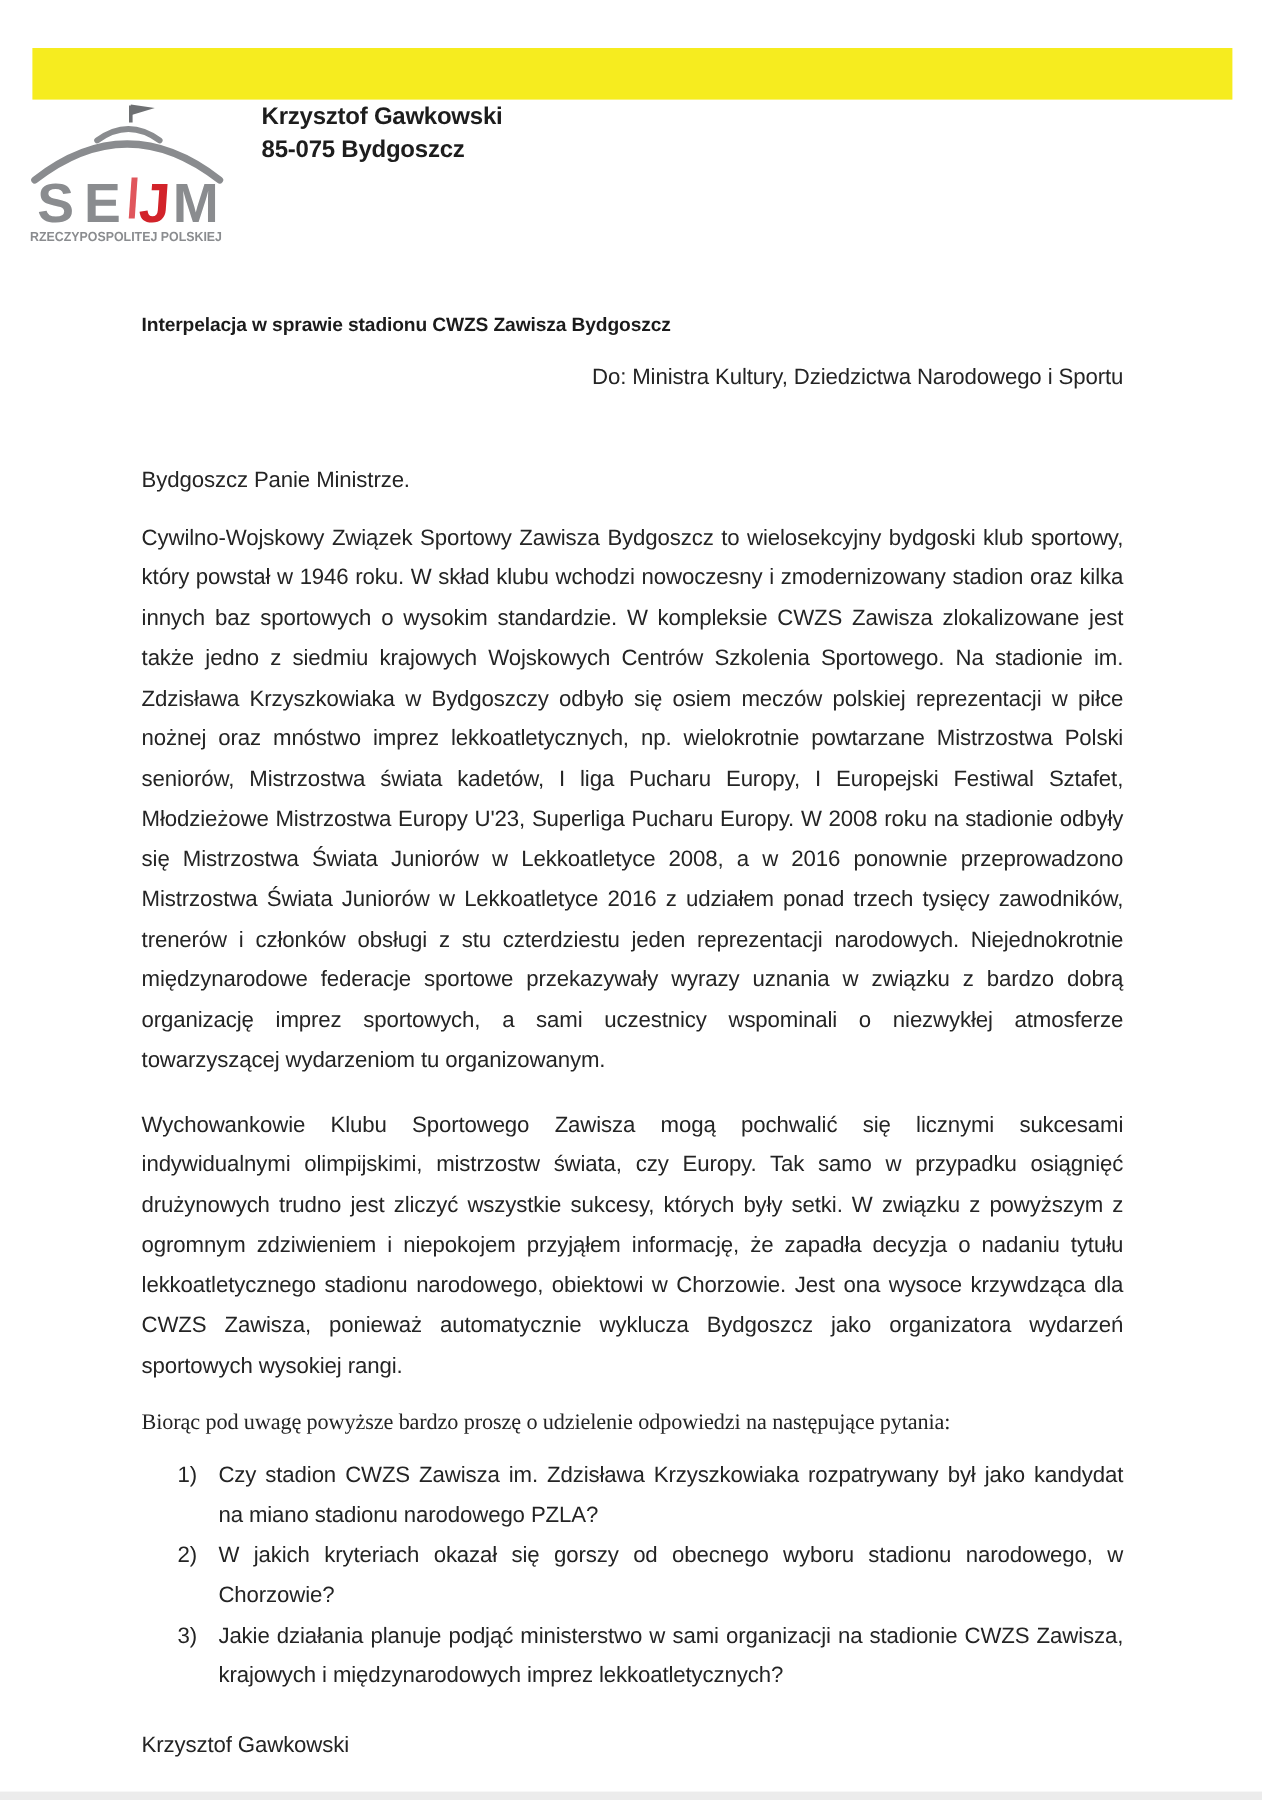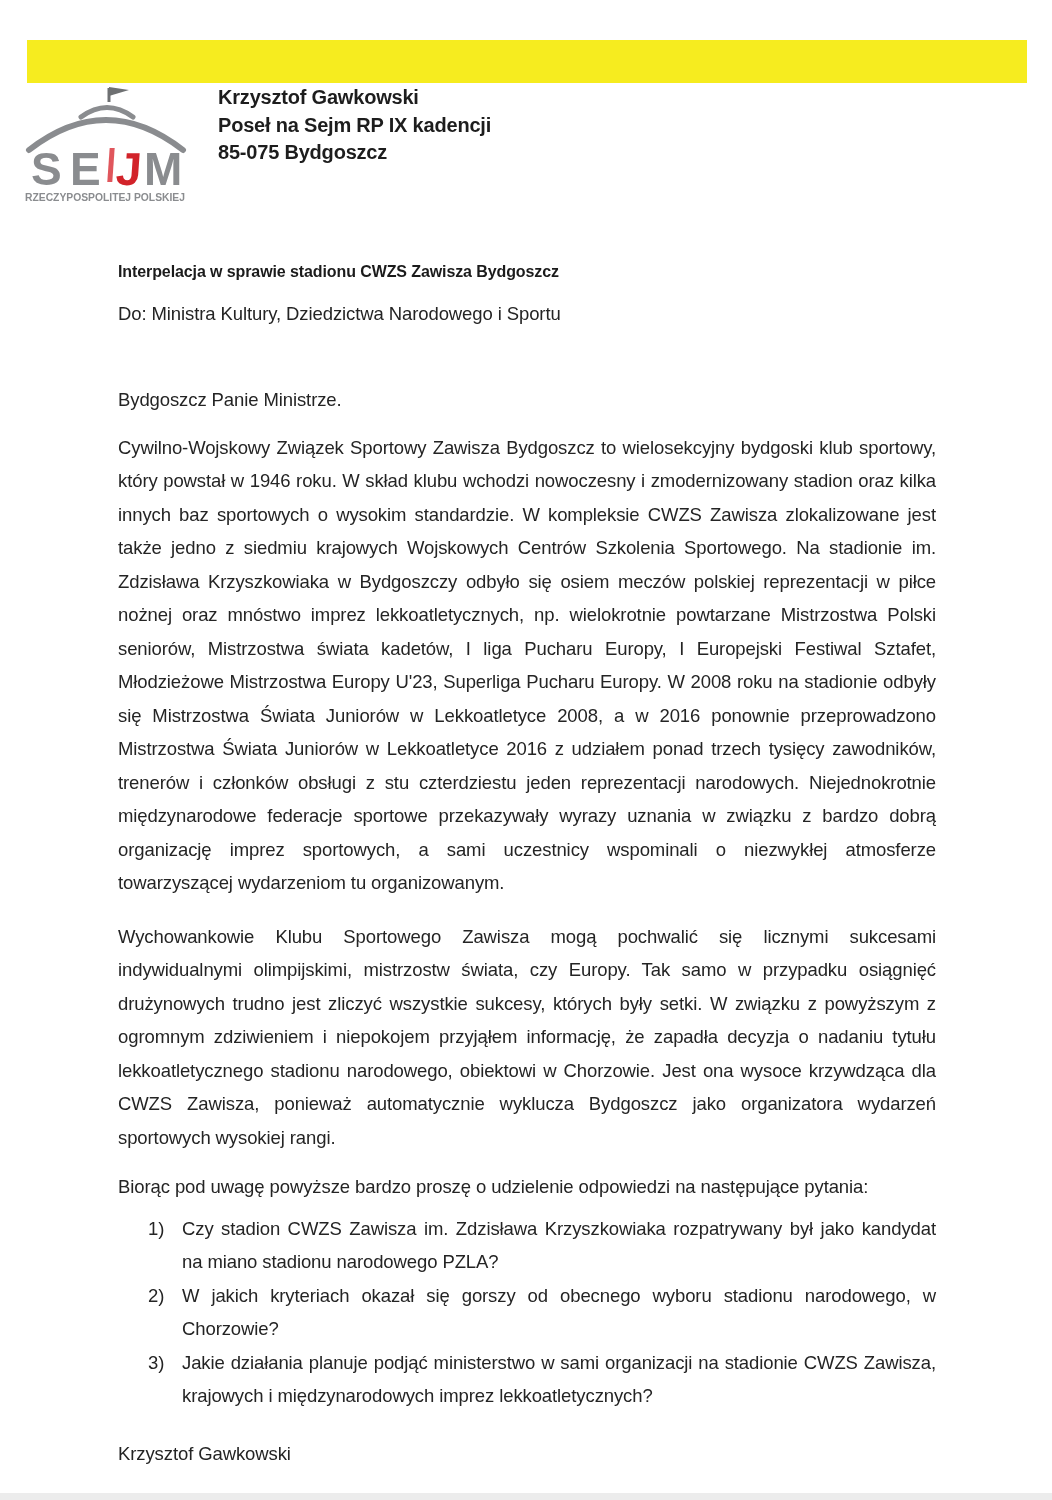--- a/index.html
+++ b/index.html
@@ -50,25 +50,25 @@
     letter-spacing: -0.1px;
     color: #242424;
   }
   .doc-title {
     font-size: 16px;
     font-weight: bold;
     line-height: 27px;
     margin: 0 0 15px 0;
     color: #1b1b1b;
   }
-  .recipient { margin: 0 0 56px 0; line-height: 27px; }
+  .recipient { margin: 0 0 56px 0; line-height: 27px; text-align: right; }
   .salutation { margin: 0 0 14px 0; }
   .body-par { margin: 0 0 20px 0; text-align: justify; }
   .body-par.last { margin-bottom: 16px; }
-  .list-intro { margin: 0 0 8px 0; }
+  .list-intro { margin: 0 0 8px 0; font-family: Liberation Serif, serif; }
 
   .question-list { margin: 0 0 24px 0; padding: 0; }
   .question-row { display: flex; align-items: flex-start; padding-left: 30px; }
   .q-num { flex: 0 0 34px; }
   .q-text { flex: 1 1 auto; text-align: justify; }
 
   .closing { margin: 0; line-height: 33px; }
 
   
   .bottom-strip {
@@ -102,21 +102,20 @@
         <text x="99" y="99" font-size="46" font-weight="bold" fill="#d2232a">J</text>
       </g>
       <text x="121" y="99" font-size="46" font-weight="bold" fill="#8a8c8f">M</text>
 
       <text x="2" y="115" font-size="11" font-weight="bold" fill="#8a8c8f" textLength="160" lengthAdjust="spacingAndGlyphs">RZECZYPOSPOLITEJ POLSKIEJ</text>
     </svg>
   </div>
 
   <div class="sender">
     <div>Krzysztof Gawkowski</div>
-    <div>Poseł na Sejm RP IX kadencji</div>
     <div>85-075 Bydgoszcz</div>
   </div>
 
   <div class="letter-col">
     <div class="doc-title">Interpelacja w sprawie stadionu CWZS Zawisza Bydgoszcz</div>
     <div class="recipient">Do: Ministra Kultury, Dziedzictwa Narodowego i Sportu</div>
     <div class="salutation">Bydgoszcz Panie Ministrze.</div>
 
     <p class="body-par">Cywilno-Wojskowy Związek Sportowy Zawisza Bydgoszcz to wielosekcyjny bydgoski klub sportowy, który powstał w 1946 roku. W skład klubu wchodzi nowoczesny i zmodernizowany stadion oraz kilka innych baz sportowych o wysokim standardzie. W kompleksie CWZS Zawisza zlokalizowane jest także jedno z siedmiu krajowych Wojskowych Centrów Szkolenia Sportowego. Na stadionie im. Zdzisława Krzyszkowiaka w Bydgoszczy odbyło się osiem meczów polskiej reprezentacji w piłce nożnej oraz mnóstwo imprez lekkoatletycznych, np. wielokrotnie powtarzane Mistrzostwa Polski seniorów, Mistrzostwa świata kadetów, I liga Pucharu Europy, I Europejski Festiwal Sztafet, Młodzieżowe Mistrzostwa Europy U'23, Superliga Pucharu Europy. W 2008 roku na stadionie odbyły się Mistrzostwa Świata Juniorów w Lekkoatletyce 2008, a w 2016 ponownie przeprowadzono Mistrzostwa Świata Juniorów w Lekkoatletyce 2016 z udziałem ponad trzech tysięcy zawodników, trenerów i członków obsługi z stu czterdziestu jeden reprezentacji narodowych. Niejednokrotnie międzynarodowe federacje sportowe przekazywały wyrazy uznania w związku z bardzo dobrą organizację imprez sportowych, a sami uczestnicy wspominali o niezwykłej atmosferze towarzyszącej wydarzeniom tu organizowanym.</p>
     <p class="body-par last">Wychowankowie Klubu Sportowego Zawisza mogą pochwalić się licznymi sukcesami indywidualnymi olimpijskimi, mistrzostw świata, czy Europy. Tak samo w przypadku osiągnięć drużynowych trudno jest zliczyć wszystkie sukcesy, których były setki. W związku z powyższym z ogromnym zdziwieniem i niepokojem przyjąłem informację, że zapadła decyzja o nadaniu tytułu lekkoatletycznego stadionu narodowego, obiektowi w Chorzowie. Jest ona wysoce krzywdząca dla CWZS Zawisza, ponieważ automatycznie wyklucza Bydgoszcz jako organizatora wydarzeń sportowych wysokiej rangi.</p>

